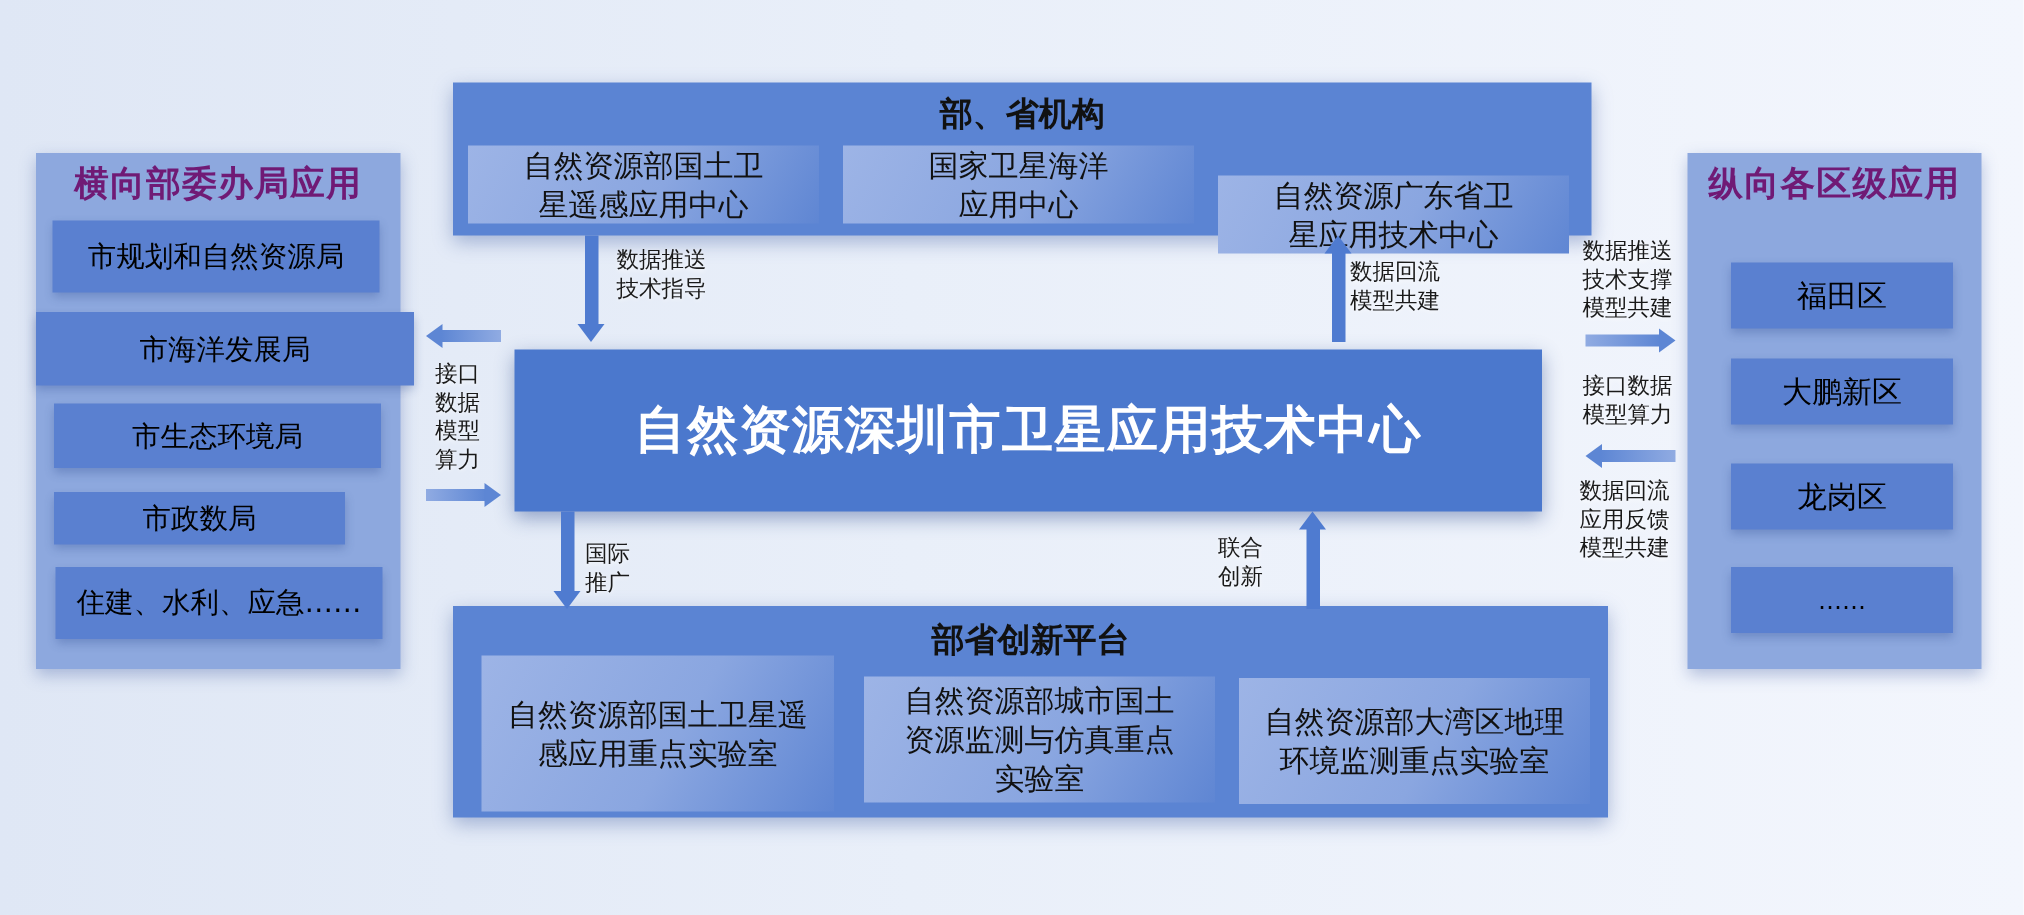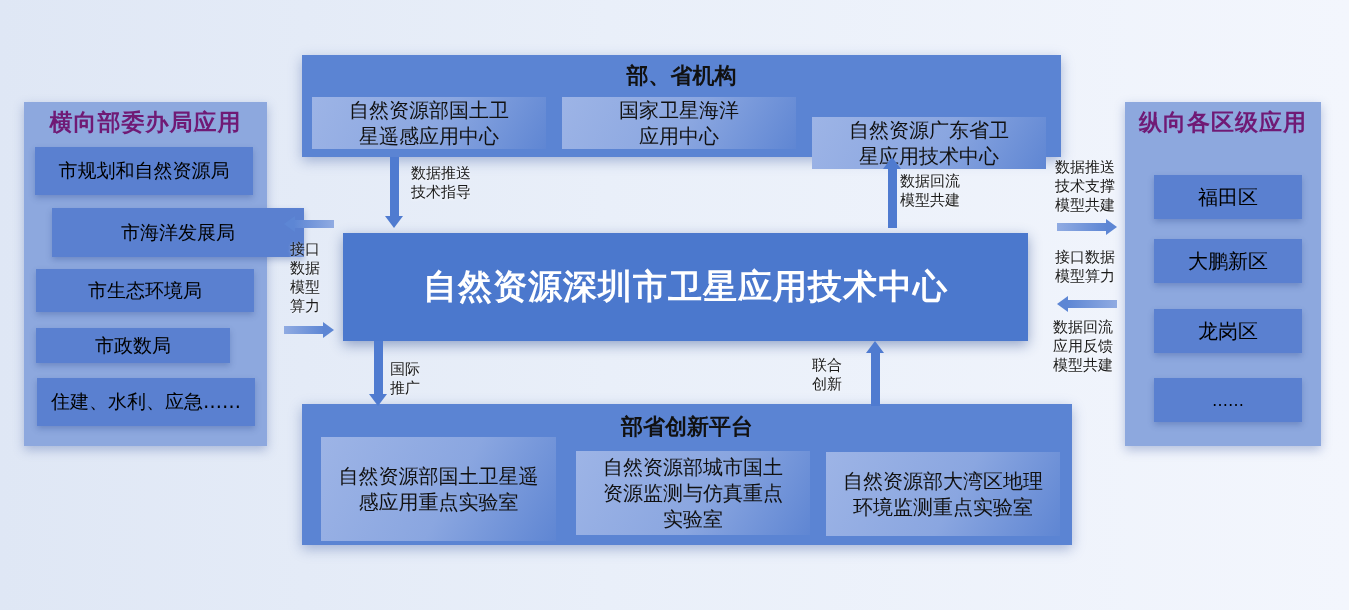--- a/index.html
+++ b/index.html
@@ -43,21 +43,21 @@
   .hshaft-l { background:linear-gradient(270deg,#90abe2,#5d86d4); }
   .arrow-right { width:0; height:0; border-top:8px solid transparent; border-bottom:8px solid transparent; border-left:11px solid #5d86d4; }
   .arrow-left { width:0; height:0; border-top:8px solid transparent; border-bottom:8px solid transparent; border-right:11px solid #5d86d4; }
 </style>
 </head>
 <body>
 
 <div class="abs panel-side" style="left:24px;top:102px;width:243px;height:344px;">
   <div class="abs side-title" style="left:0;top:5px;width:243px;">横向部委办局应用</div>
   <div class="abs side-item" style="left:11px;top:45px;width:218px;height:48px;">市规划和自然资源局</div>
-  <div class="abs side-item" style="left:28px;top:106px;width:252px;height:49px;">市海洋发展局</div>
+  <div class="abs side-item" style="left:0;top:106px;width:252px;height:49px;">市海洋发展局</div>
   <div class="abs side-item" style="left:12px;top:167px;width:218px;height:43px;">市生态环境局</div>
   <div class="abs side-item" style="left:12px;top:226px;width:194px;height:35px;">市政数局</div>
   <div class="abs side-item" style="left:13px;top:276px;width:218px;height:48px;">住建、水利、应急……</div>
 </div>
 
 <div class="abs panel-side" style="left:1125px;top:102px;width:196px;height:344px;">
   <div class="abs side-title" style="left:0;top:5px;width:196px;">纵向各区级应用</div>
   <div class="abs side-item" style="left:29px;top:73px;width:148px;height:44px;font-size:20px;">福田区</div>
   <div class="abs side-item" style="left:29px;top:137px;width:148px;height:44px;font-size:20px;">大鹏新区</div>
   <div class="abs side-item" style="left:29px;top:207px;width:148px;height:44px;font-size:20px;">龙岗区</div>

